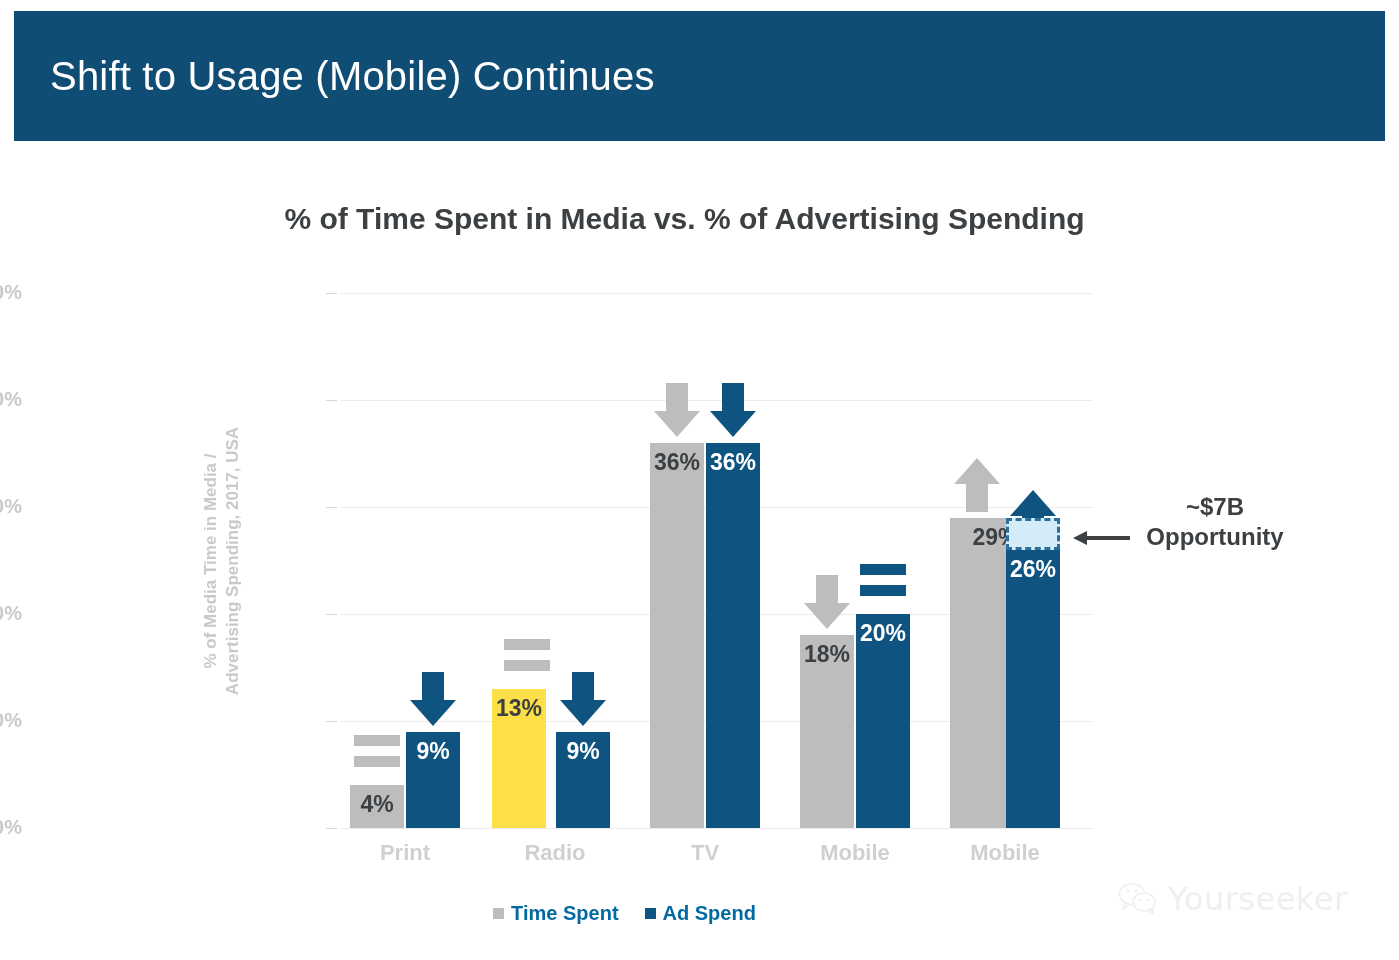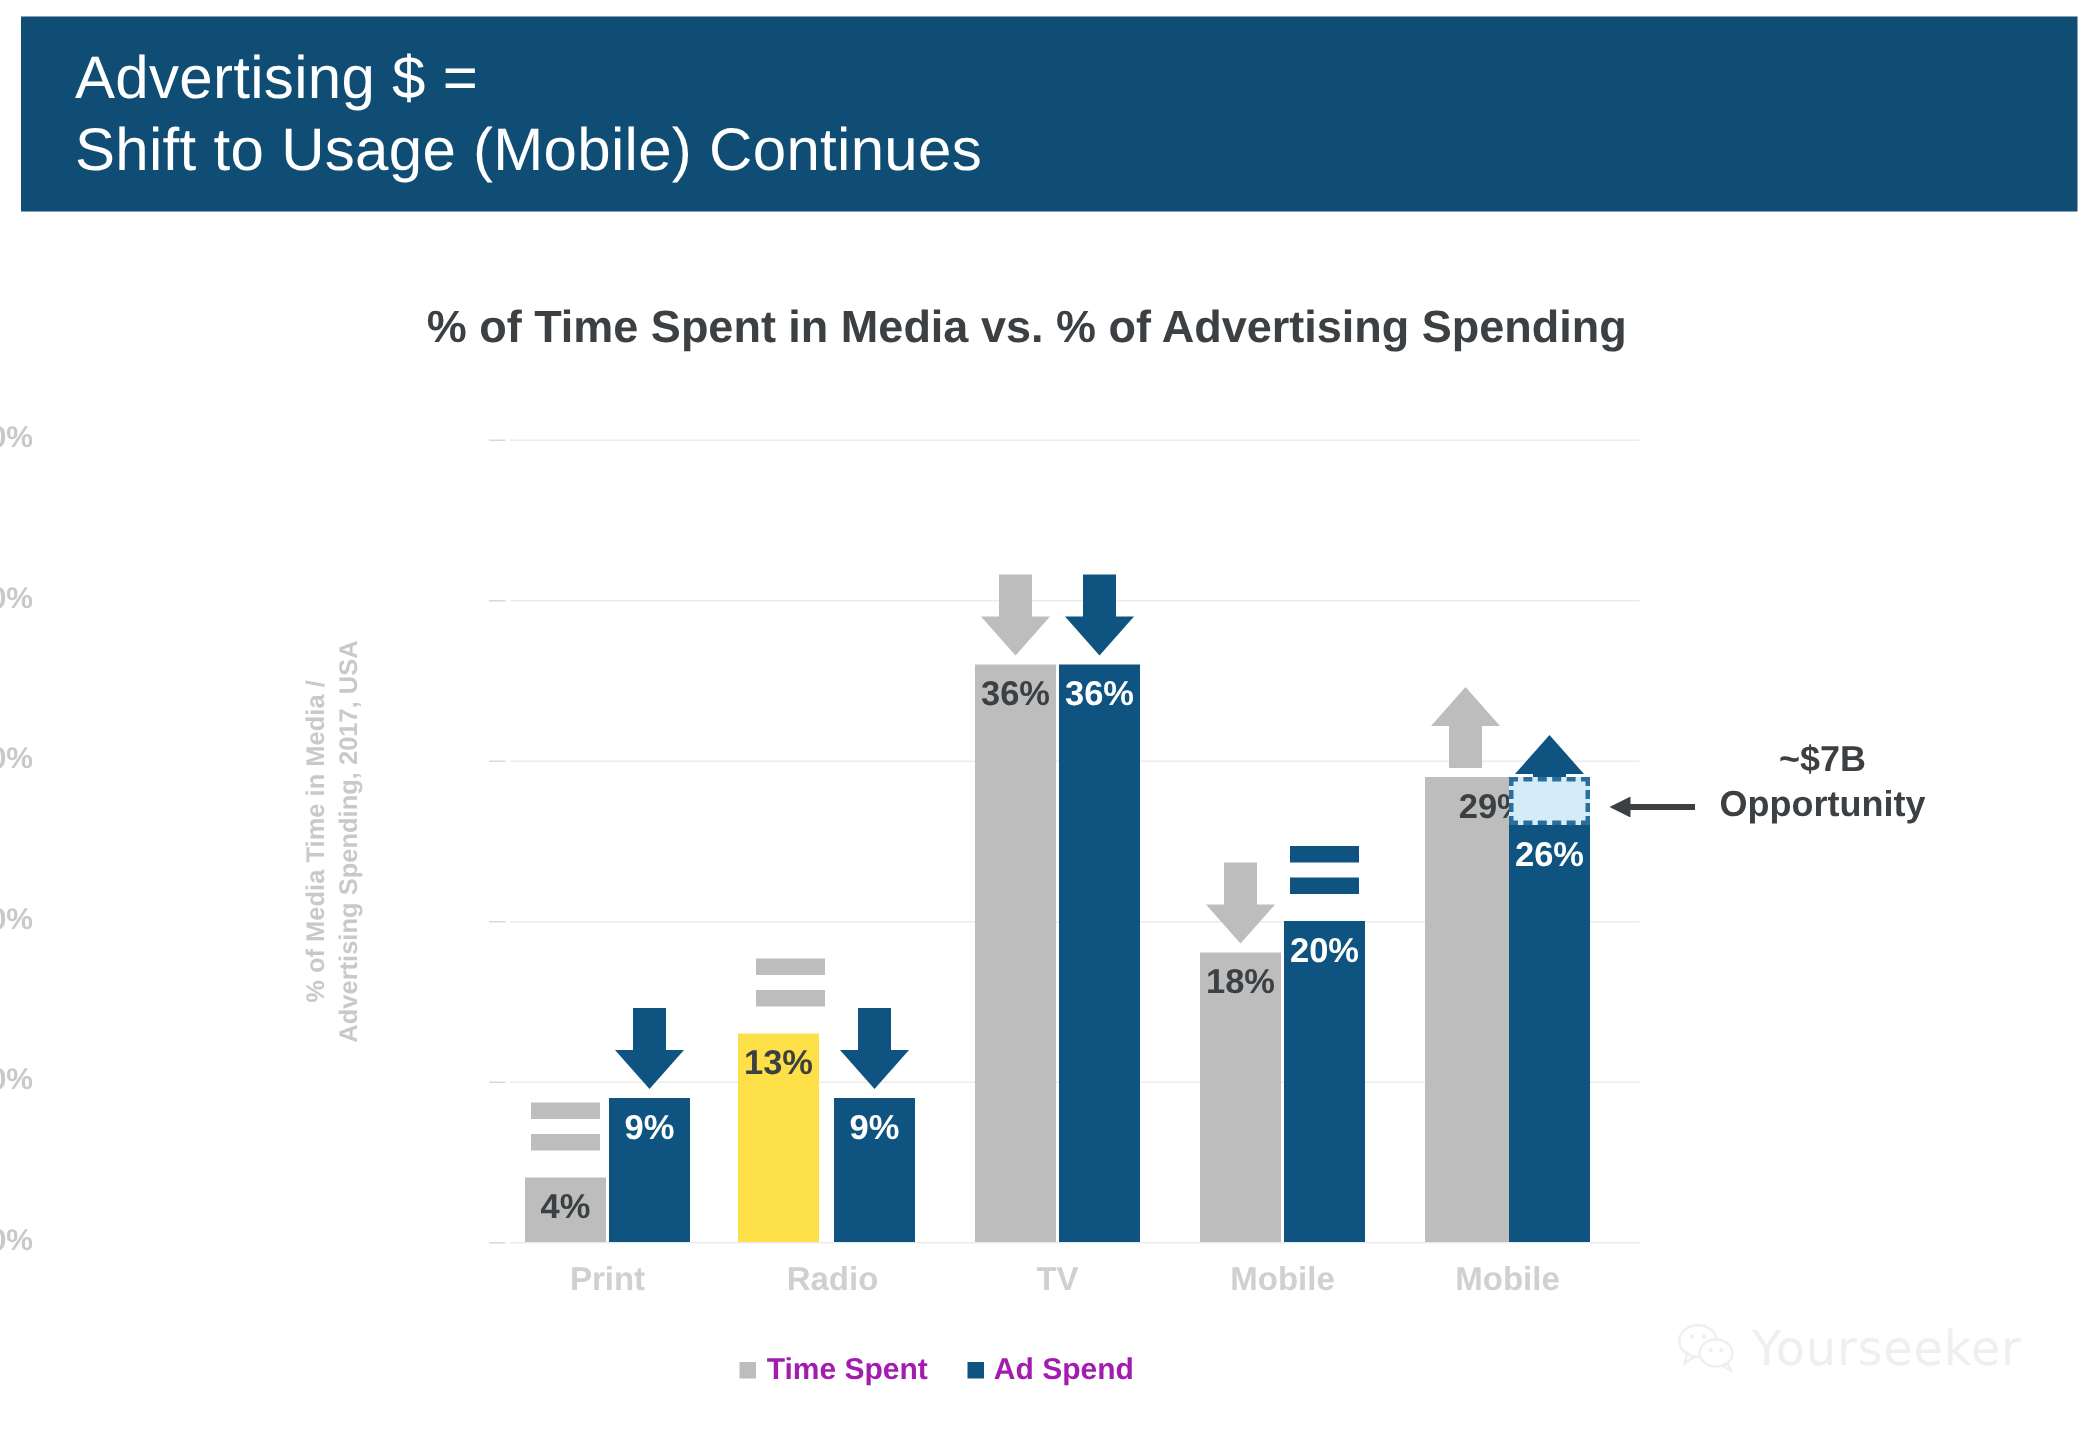--- a/index.html
+++ b/index.html
@@ -103,38 +103,37 @@
   }
 
   
   #legend{
     position:absolute;left:0;top:902px;width:1399px;
     display:flex;justify-content:center;align-items:center;gap:26px;
     transform:translateX(-75px);
   }
   .legend-item{display:flex;align-items:center;gap:7px;}
   .legend-swatch{width:11px;height:11px;display:inline-block;}
-  .legend-text{font-size:20px;font-weight:bold;color:#a21caf;}
+  .legend-text{font-size:20px;font-weight:bold;color:#0369a1;}
 
   
   #watermark{
     position:absolute;left:1118px;top:880px;
     display:flex;align-items:center;gap:10px;
     opacity:.55;
   }
   #watermark .wm-text{
     font-size:32px;color:#e3e3e3;font-family:"DejaVu Sans", sans-serif;
     letter-spacing:.5px;
   }
 </style>
 </head>
 <body>
 
 <div id="header-banner">
-  <div class="line">Advertising $ =</div>
   <div class="line">Shift to Usage (Mobile) Continues</div>
 </div>
 
 <div id="chart-title">
   <span id="chart-title-inner">% of Time Spent in Media vs. % of Advertising Spending</span>
 </div>
 
 <div id="y-axis-title">
   <div class="rot">
     <div>% of Media Time in Media /</div>

